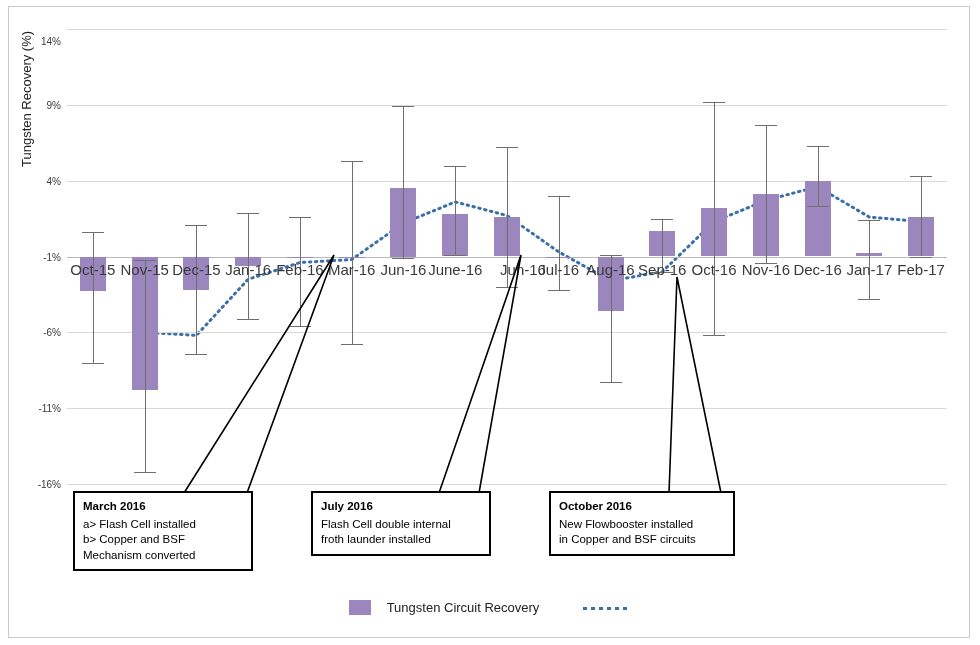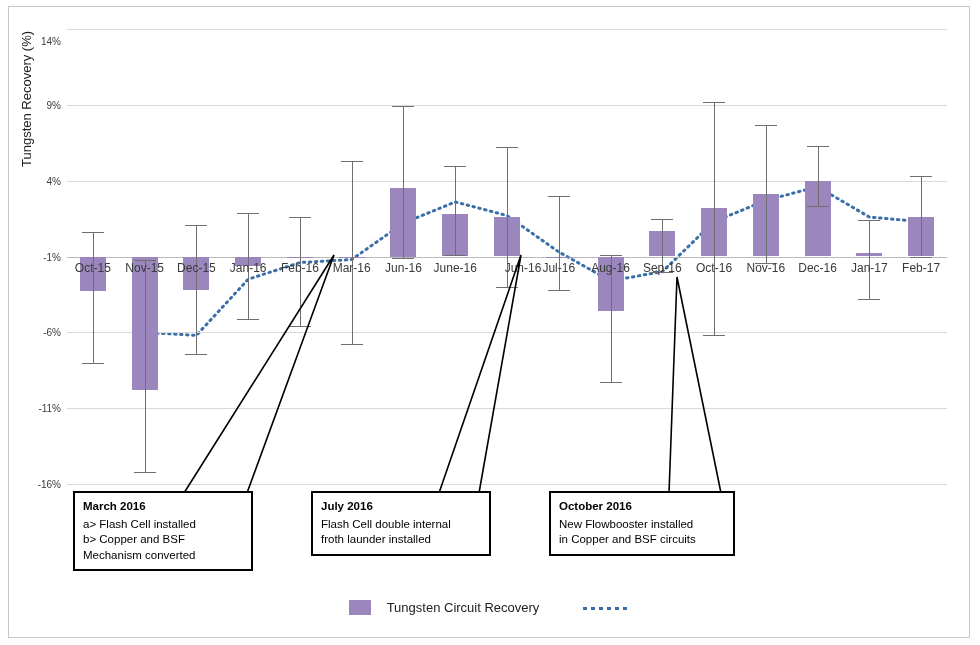--- a/index.html
+++ b/index.html
@@ -77,21 +77,21 @@
     border-left: 1px solid #6f6f6f;
   }
   .errcap {
     position: absolute;
     height: 0;
     width: 22px;
     border-top: 1px solid #6f6f6f;
   }
   .xtick {
     position: absolute;
-    font-size: 12px;
+    font-size: 15px;
     color: #3a3a3a;
     white-space: nowrap;
     transform: translateX(-50%);
   }
   #movavg {
     position: absolute;
     left: 0;
     top: 0;
     width: 100%;
     height: 100%;

